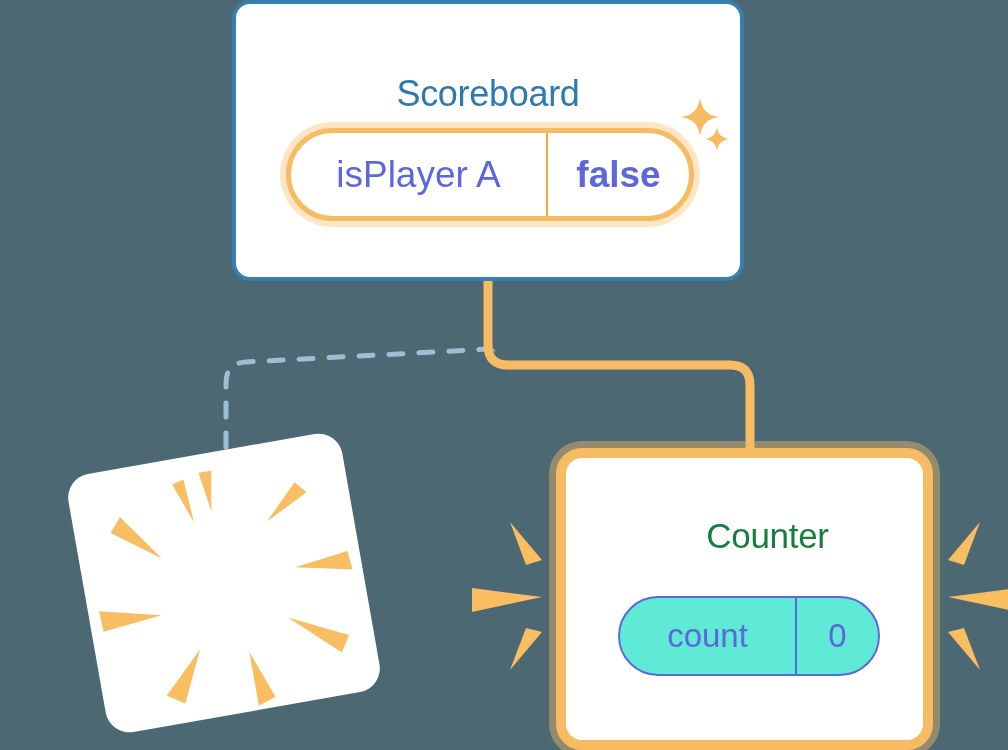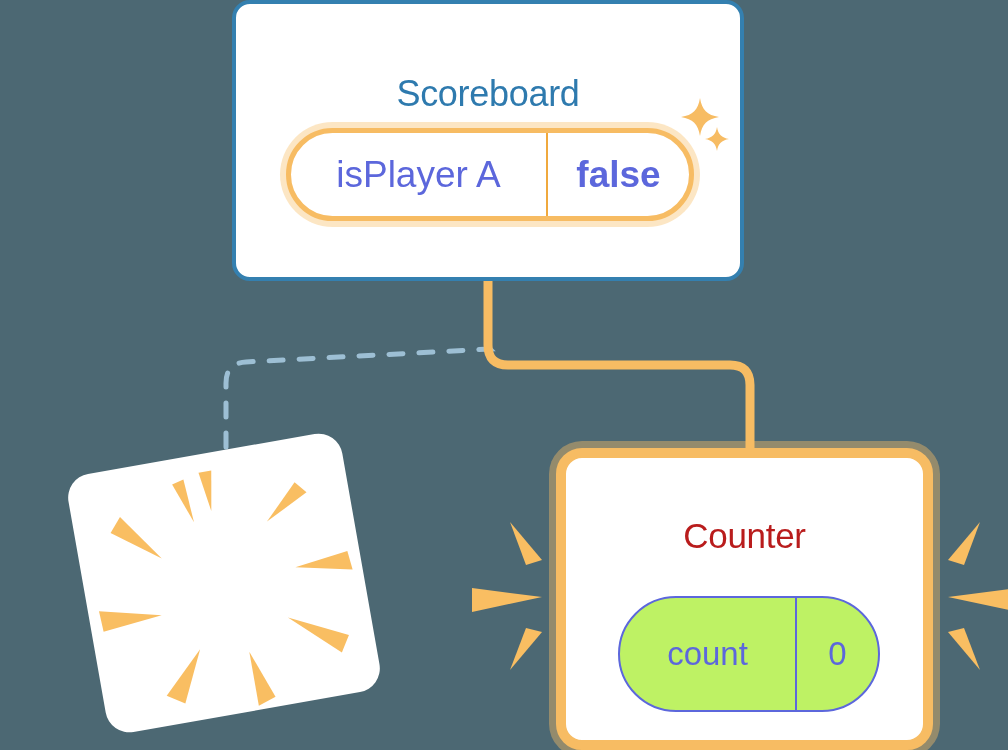--- a/index.html
+++ b/index.html
@@ -115,31 +115,32 @@
     box-shadow: 0 0 0 7px rgba(247,188,99,0.42);
     z-index: 5;
   }
   #counter-title {
     position: absolute;
     left: 0;
     top: 58px;
     width: 100%;
     text-align: center;
     font-size: 35px;
-    color: #b91c1c;
+    color: #15803d;
     letter-spacing: -0.3px;
+    padding-left: 23px;
   }
   #counter-pill {
     position: absolute;
     left: 52px;
     top: 138px;
     width: 262px;
-    height: 116px;
-    box-sizing: border-box;
-    background: #bef264;
+    height: 80px;
+    box-sizing: border-box;
+    background: #5eead4;
     border: 2px solid #5c67dc;
     border-radius: 999px;
     display: flex;
     align-items: stretch;
     overflow: hidden;
   }
   #counter-pill .cell {
     display: flex;
     align-items: center;
     justify-content: center;

